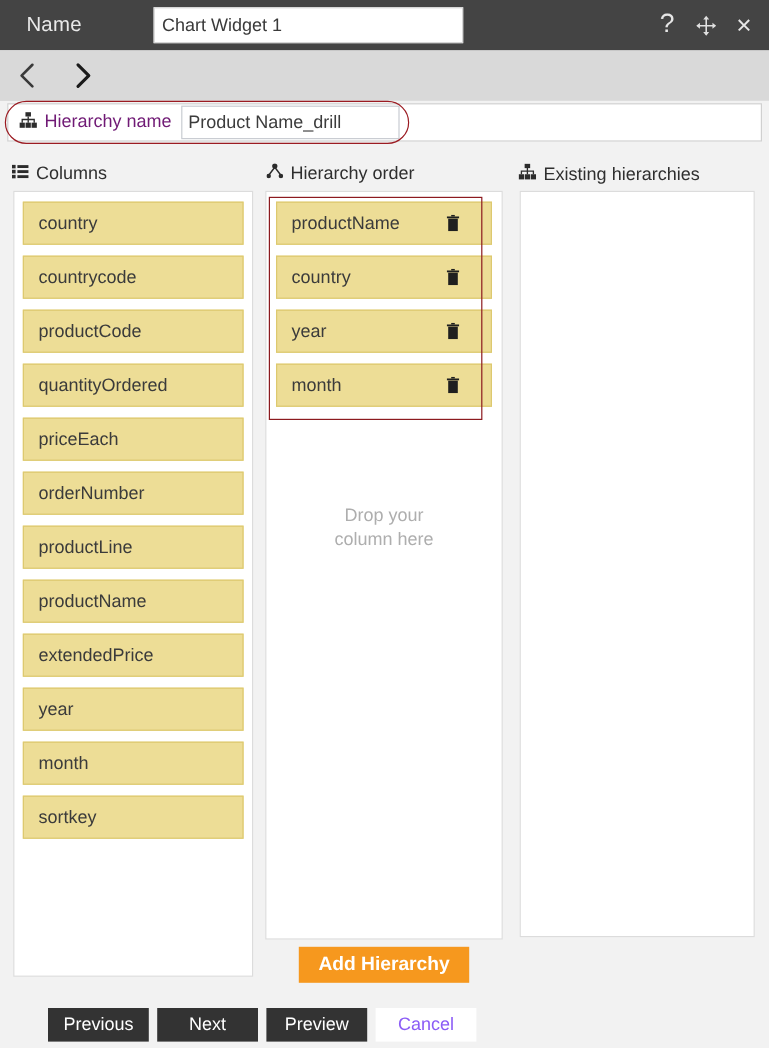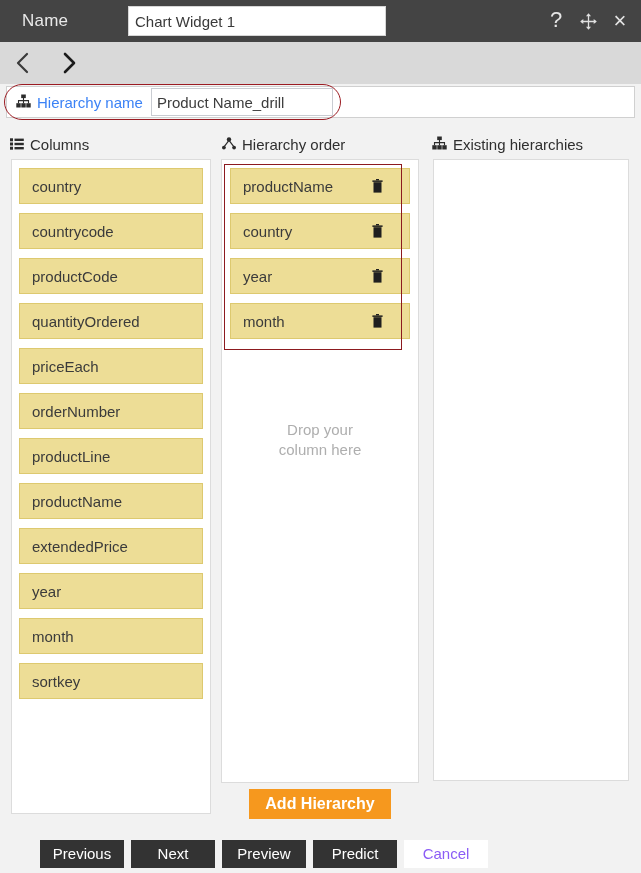--- a/index.html
+++ b/index.html
@@ -104,21 +104,21 @@
     position: absolute; left: 4px; top: 84px;
     width: 337px; height: 36px;
     border: 1px solid #9b1b22;
     border-radius: 18px;
     pointer-events: none;
     z-index: 5;
   }
   .hname-label {
     display: flex; align-items: flex-start; gap: 6px;
     padding-left: 9px; padding-right: 8px;
-    font-size: 15px; color: #3b82f6;
+    font-size: 15px; color: #701a75;
     white-space: nowrap;
   }
   .hname-input {
     width: 182px; height: 28px;
     border: 1px solid #c9ccd2;
     background: #fff;
     font-size: 15px;
     font-family: "Liberation Sans", sans-serif;
     color: #3c3c3c;
     padding: 0 5px;
@@ -394,17 +394,16 @@
     <div>Drop your</div>
     <div>column here</div>
   </div>
 
   <button class="add-hierarchy">Add Hierarchy</button>
 
   <div class="footer">
     <button class="fbtn dark">Previous</button>
     <button class="fbtn dark">Next</button>
     <button class="fbtn dark">Preview</button>
-    <button class="fbtn dark">Predict</button>
     <button class="fbtn light">Cancel</button>
   </div>
 
 </div>
 
 </body></html>

